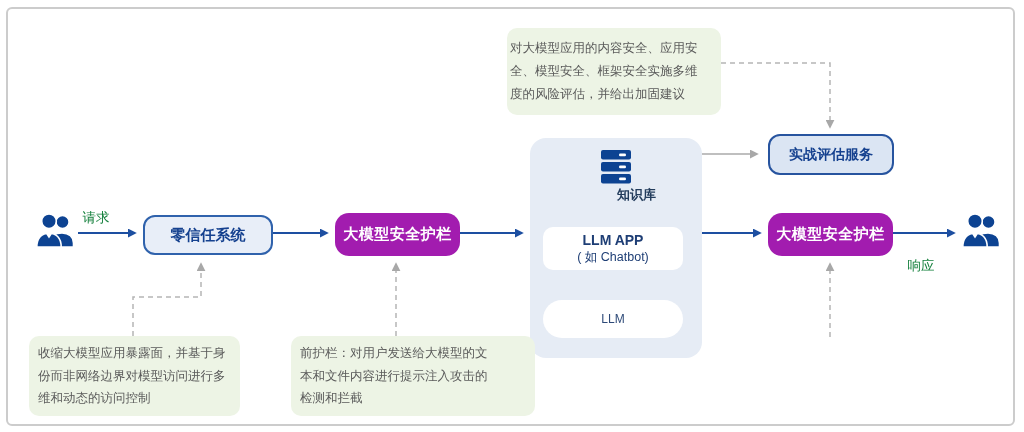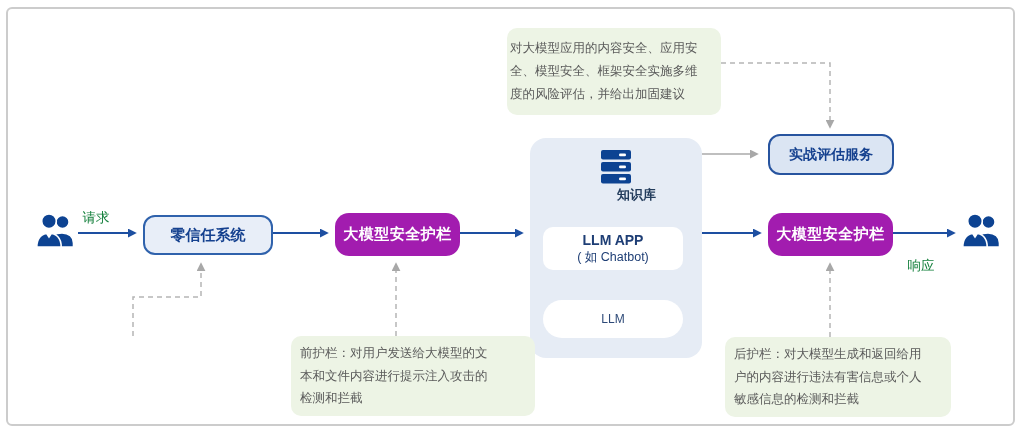--- a/index.html
+++ b/index.html
@@ -122,20 +122,20 @@
         <circle cx="13" cy="9.2" r="7.3"></circle>
         <path d="M0.8 35 c0 -9.5 5.4 -13.8 12.2 -13.8 c6.8 0 12.2 4.3 12.2 13.8 z"></path>
       </g>
       <path d="M9.8 21.4 h6.4 l-3.2 5.2 z" fill="#ffffff"></path>
     </svg>
   </div>
 
   <div class="abs note note-top" style="left:507px;top:28px;width:214px;">对大模型应用的内容安全、应用安
 全、模型安全、框架安全实施多维
 度的风险评估，并给出加固建议</div>
+  <div class="abs note note-bottom" style="left:29px;top:336px;width:211px;">收缩大模型应用暴露面，并基于身
+份而非网络边界对模型访问进行多
+维和动态的访问控制</div>
   <div class="abs note note-bottom" style="left:291px;top:336px;width:244px;">前护栏：对用户发送给大模型的文
 本和文件内容进行提示注入攻击的
 检测和拦截</div>
-  <div class="abs note note-bottom" style="left:725px;top:337px;width:226px;">后护栏：对大模型生成和返回给用
-户的内容进行违法有害信息或个人
-敏感信息的检测和拦截</div>
 
 </div>
 
 </body></html>

